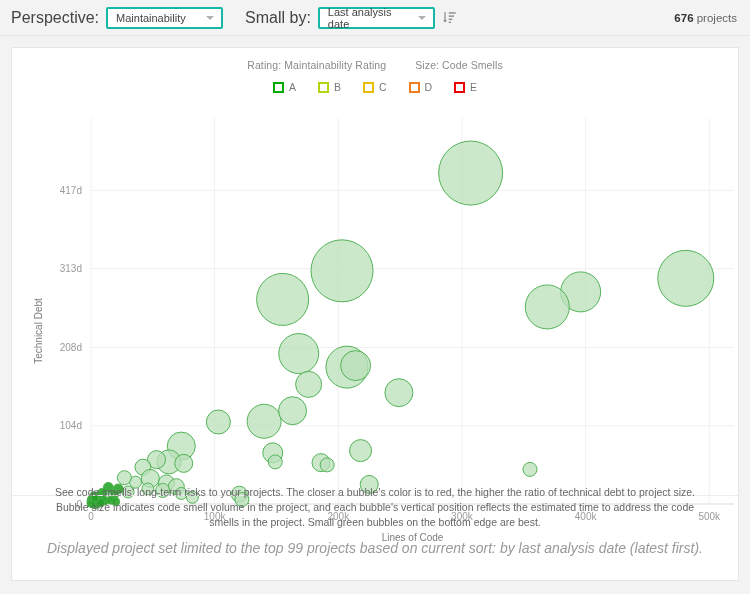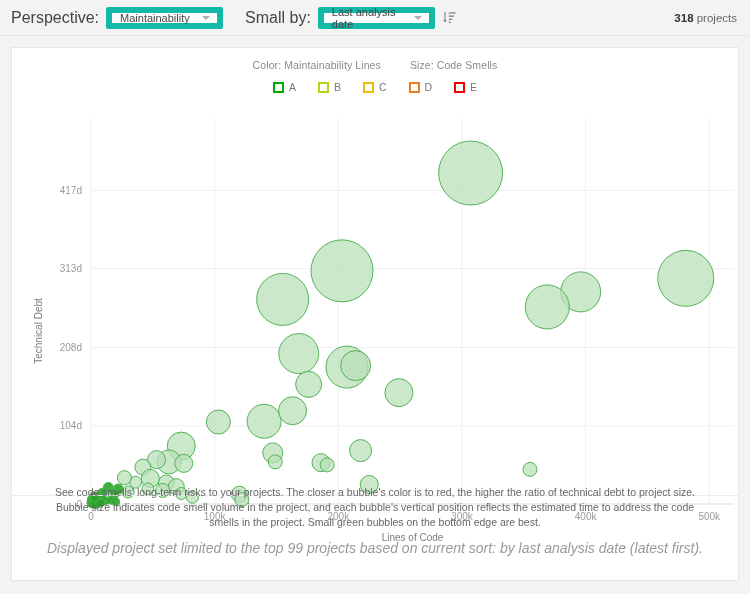--- a/index.html
+++ b/index.html
@@ -31,21 +31,21 @@
   .ctl-label {
     font-size: 16px;
     color: #444;
     margin-right: 7px;
     white-space: nowrap;
   }
   .select {
     position: relative;
     height: 22px;
     background: #fff;
-    border: 6px solid #14b8a6;
+    border: 2px solid #14b8a6;
     border-radius: 2px;
     display: flex;
     align-items: center;
     padding: 0 22px 0 8px;
     font-size: 11px;
     color: #444;
     box-sizing: border-box;
     cursor: pointer;
     user-select: none;
   }
@@ -230,29 +230,29 @@
       <path d="M1.2 10.6 L3.2 13.2 L5.2 10.6 Z" fill="#8b8b8b"></path>
       <rect x="7.2" y="2.4" width="7.4" height="1.5" fill="#8b8b8b"></rect>
       <rect x="7.2" y="5.8" width="5.6" height="1.5" fill="#8b8b8b"></rect>
       <rect x="7.2" y="9.2" width="3.8" height="1.5" fill="#8b8b8b"></rect>
       <rect x="7.2" y="12.4" width="2.2" height="1.5" fill="#8b8b8b"></rect>
     </svg>
   </div>
 
 
   <div class="count">
-    <b>318</b><span> projects</span>
+    <b>676</b><span> projects</span>
   </div>
 </div>
 
 <div class="panel">
 
   <div class="legend-wrap">
     <div class="legend-title">
-      <span class="seg">Color: Maintainability Lines</span><span class="seg">Size: Code Smells</span>
+      <span class="seg">Rating: Maintainability Rating</span><span class="seg">Size: Code Smells</span>
     </div>
     <div class="legend-items" id="legend-items">
         <div class="legend-item">
           <span class="legend-swatch" style="border-color: rgb(0, 170, 0);"></span>
           <span class="legend-label">A</span>
         </div>
         <div class="legend-item">
           <span class="legend-swatch" style="border-color: rgb(176, 213, 19);"></span>
           <span class="legend-label">B</span>
         </div>

